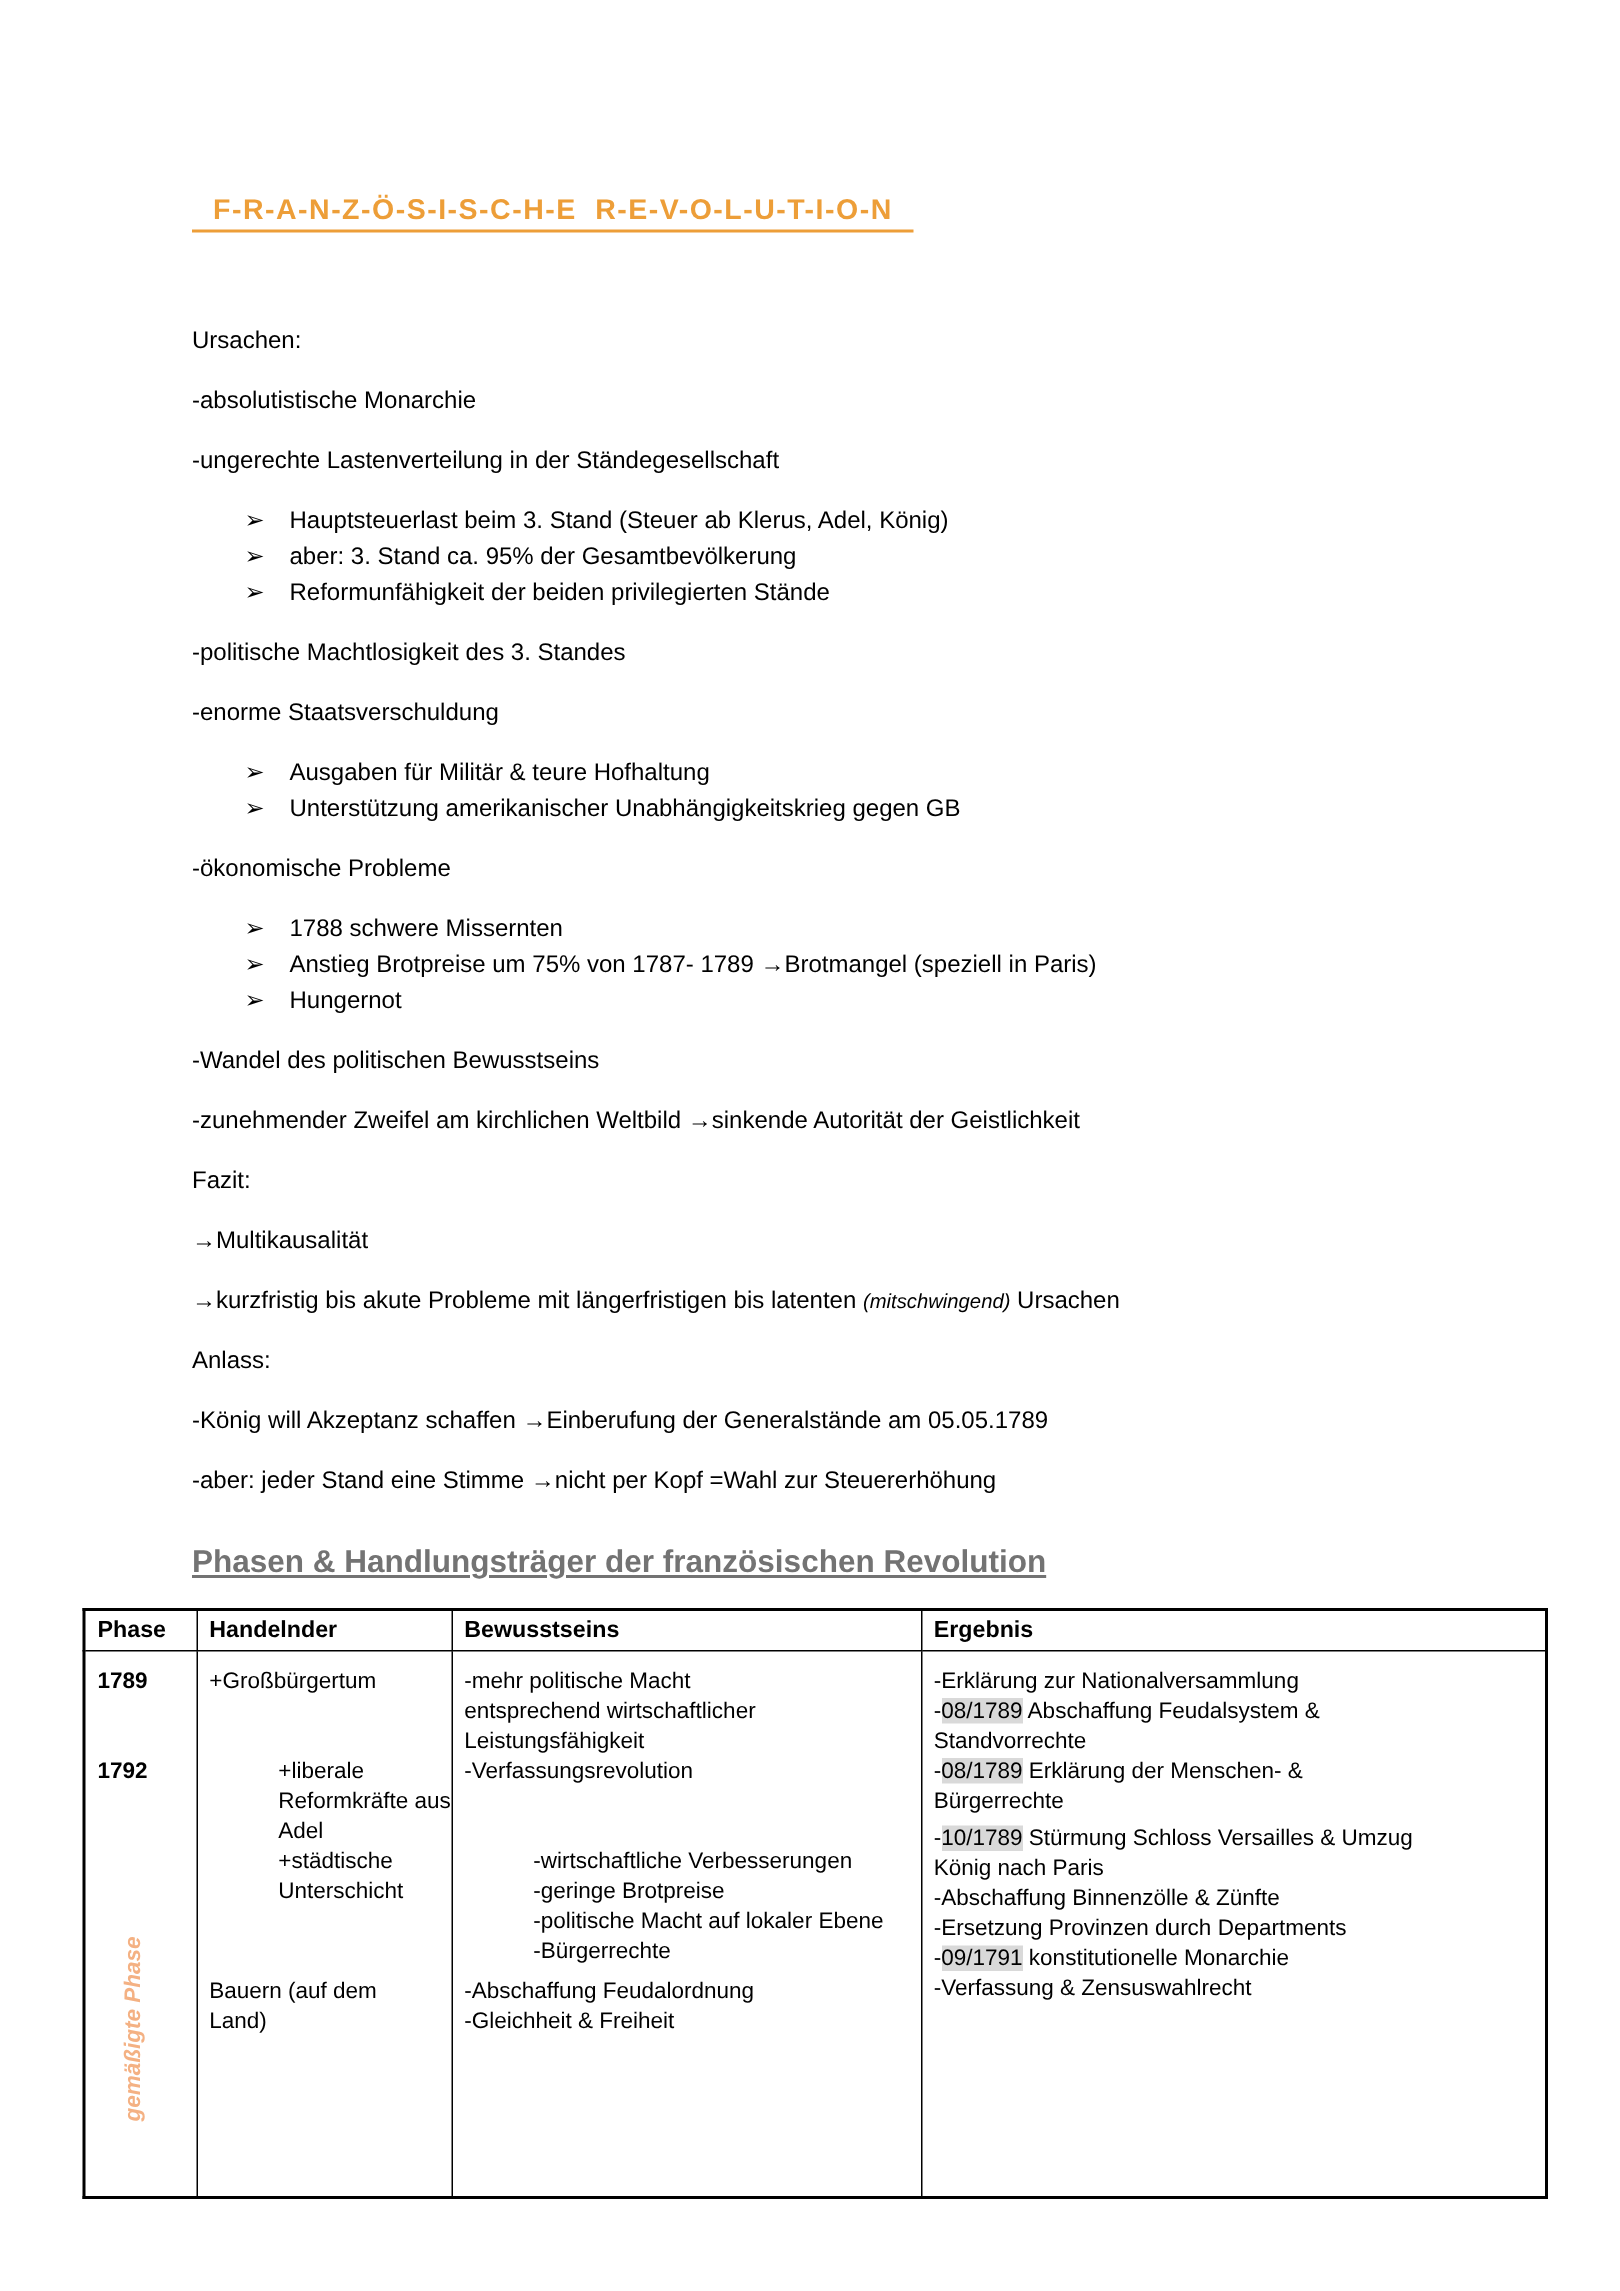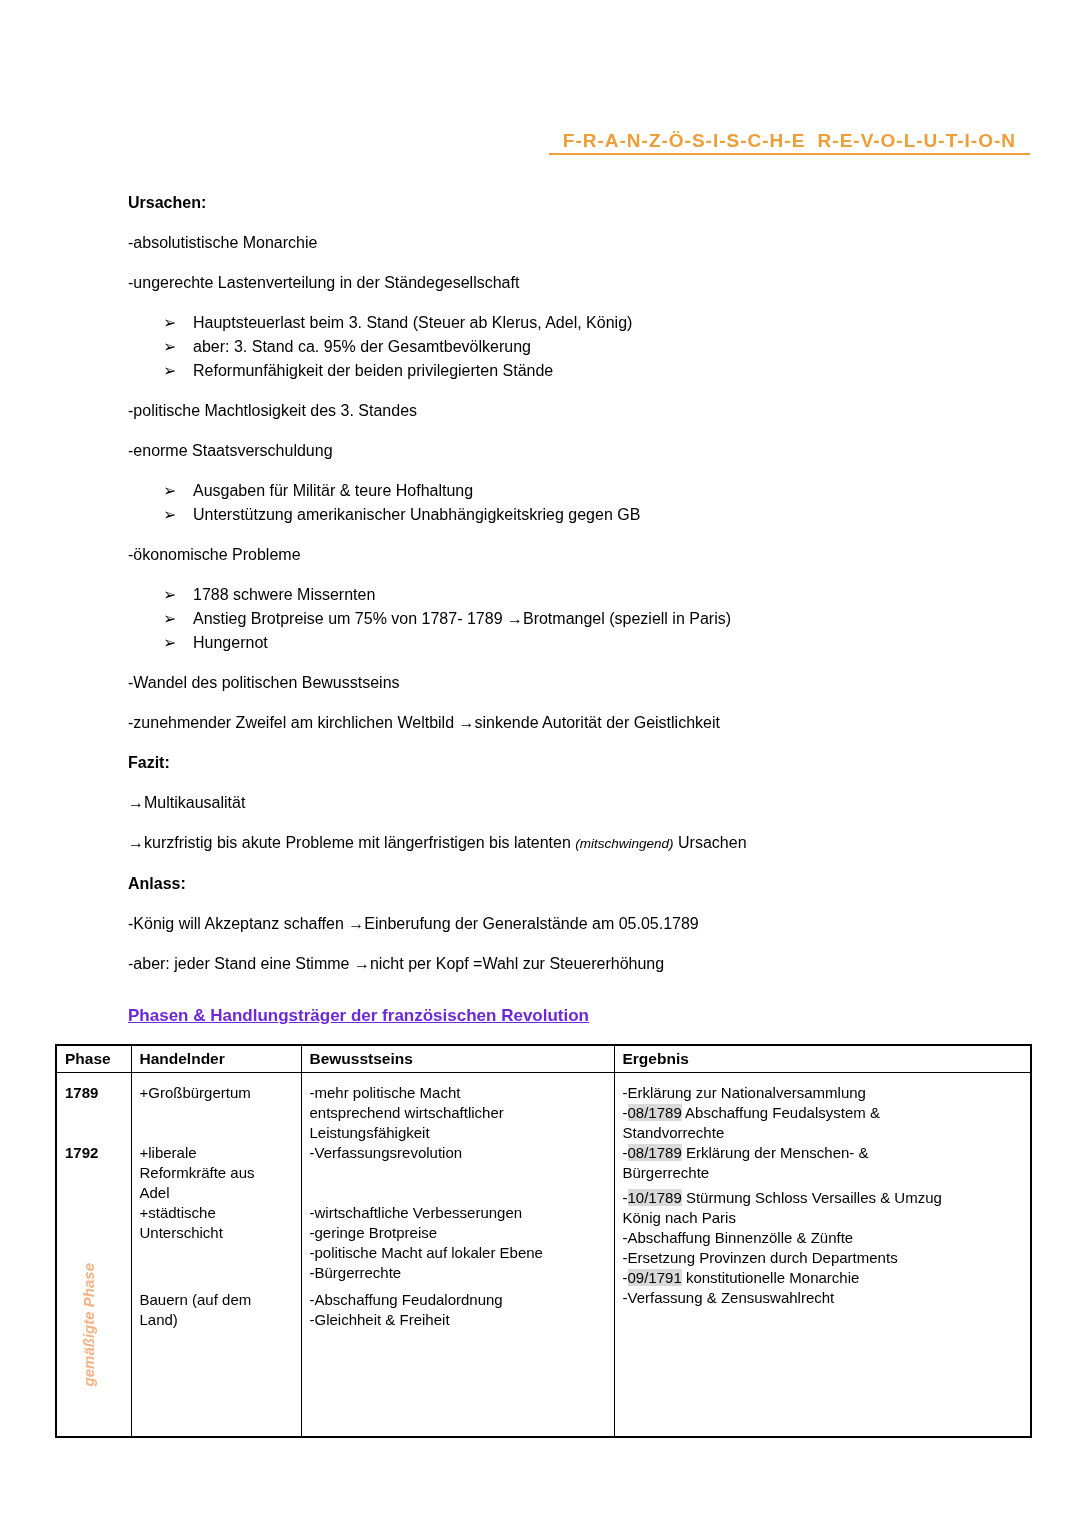--- a/index.html
+++ b/index.html
@@ -11,50 +11,50 @@
     font-family: "Liberation Sans", sans-serif;
   }
   .page {
     position: relative;
     box-sizing: border-box;
     width: 1080px;
     min-height: 1527px;
     padding: 130px 50px 40px 128px;
     overflow: hidden;
   }
-  .doc-title { text-align: right; margin: 0 0 36px 0; }
+  .doc-title { text-align: left; margin: 0 0 61px 0; }
   .doc-title span {
     display: inline-block;
     font-size: 19px;
     font-weight: bold;
     letter-spacing: 1px;
     word-spacing: 6px;
     color: #ED9E38;
     border-bottom: 2px solid #ED9E38;
     padding: 0 14px 1px 14px;
   }
   h2.sec {
-    font-size: 16px; line-height: 24px; font-weight: bold;
+    font-size: 16px; line-height: 24px; font-weight: normal;
     margin: 0 0 16px 0;
   }
   p.body-line {
     font-size: 16px; line-height: 24px;
     margin: 0 0 16px 0;
   }
   ul.arrows {
     list-style: none;
     margin: 0 0 16px 0;
     padding: 0 0 0 35px;
   }
   ul.arrows li { display: flex; font-size: 16px; line-height: 24px; }
   .bullet-icon { flex: 0 0 30px; width: 30px; color: #000; }
   .italic-small { font-style: italic; font-size: 13.5px; }
   h2.phasen {
-    font-size: 17px; font-weight: bold;
-    color: #6d28d9;
+    font-size: 21px; font-weight: bold;
+    color: #737373;
     text-decoration: underline;
     margin: 30px 0 18px 0;
   }
   table.phasen-table {
     border-collapse: collapse;
     table-layout: fixed;
     width: 975px;
     margin-left: -73px;
     border: 2px solid #000;
   }
@@ -84,21 +84,21 @@
     bottom: 50px;
     writing-mode: vertical-rl;
     transform: rotate(180deg);
     font-style: italic;
     font-weight: bold;
     font-size: 15px;
     color: #F4B183;
     white-space: nowrap;
   }
   .tline { white-space: nowrap; }
-  .group-gap-40 { margin-top: 40px; }
+  .group-gap-40 { margin-top: 40px; margin-left: 46px; }
   .group-gap-47 { margin-top: 47px; }
   .group-gap-7  { margin-top: 7px; }
   .gap-top { margin-top: 5px; }
   .hl { background: #D9D9D9; }
 </style>
 </head>
 <body>
 
 <div class="page">
 

